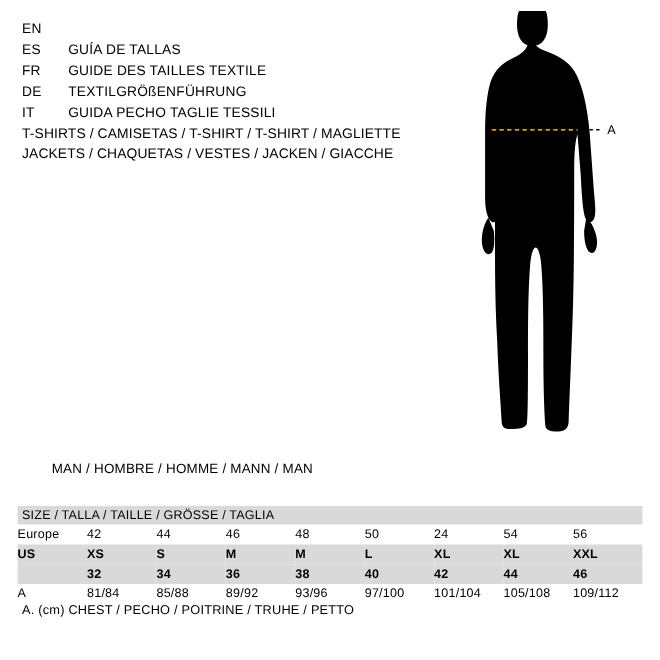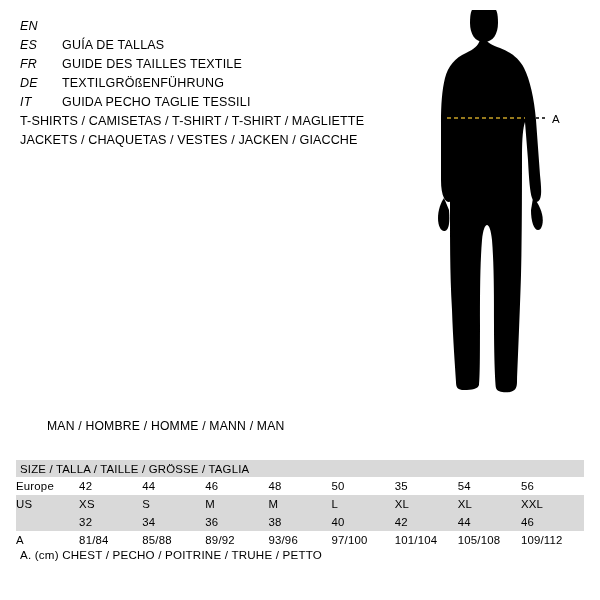--- a/index.html
+++ b/index.html
@@ -35,21 +35,20 @@
     align-items: baseline;
     height: 19px;
     line-height: 19px;
     font-size: 12.5px;
     letter-spacing: 0.2px;
   }
   .lang-code {
     width: 42px;
     flex: 0 0 42px;
     font-size: 12.5px;
-    font-style: italic;
   }
   .lang-text {
     flex: 1 1 auto;
     font-size: 12.5px;
   }
 
   
   .cat-block {
     position: absolute;
     left: 20px;
@@ -112,20 +111,21 @@
     letter-spacing: 0.2px;
   }
   tr.head-row td {
     background: #d9d9d9;
     height: 17px;
     font-size: 11.4px;
     padding-left: 4px;
   }
   tr.band td {
     background: #d9d9d9;
+    font-weight: bold;
   }
   tr.white td {
     background: #ffffff;
     margin-top: 28px;
   }
   td.label-cell {
     padding-left: 4px;
     width: 84px;
   }
   td.val {
@@ -240,21 +240,21 @@
         <tr class="head-row">
           <td colspan="9">SIZE / TALLA / TAILLE / GRÖSSE / TAGLIA</td>
         </tr>
         <tr class="white">
           <td class="label-cell">Europe</td>
           <td class="val">42</td>
           <td class="val">44</td>
           <td class="val">46</td>
           <td class="val">48</td>
           <td class="val">50</td>
-          <td class="val">35</td>
+          <td class="val">24</td>
           <td class="val">54</td>
           <td class="val">56</td>
         </tr>
         <tr class="band">
           <td class="label-cell">US</td>
           <td class="val">XS</td>
           <td class="val">S</td>
           <td class="val">M</td>
           <td class="val">M</td>
           <td class="val">L</td>

